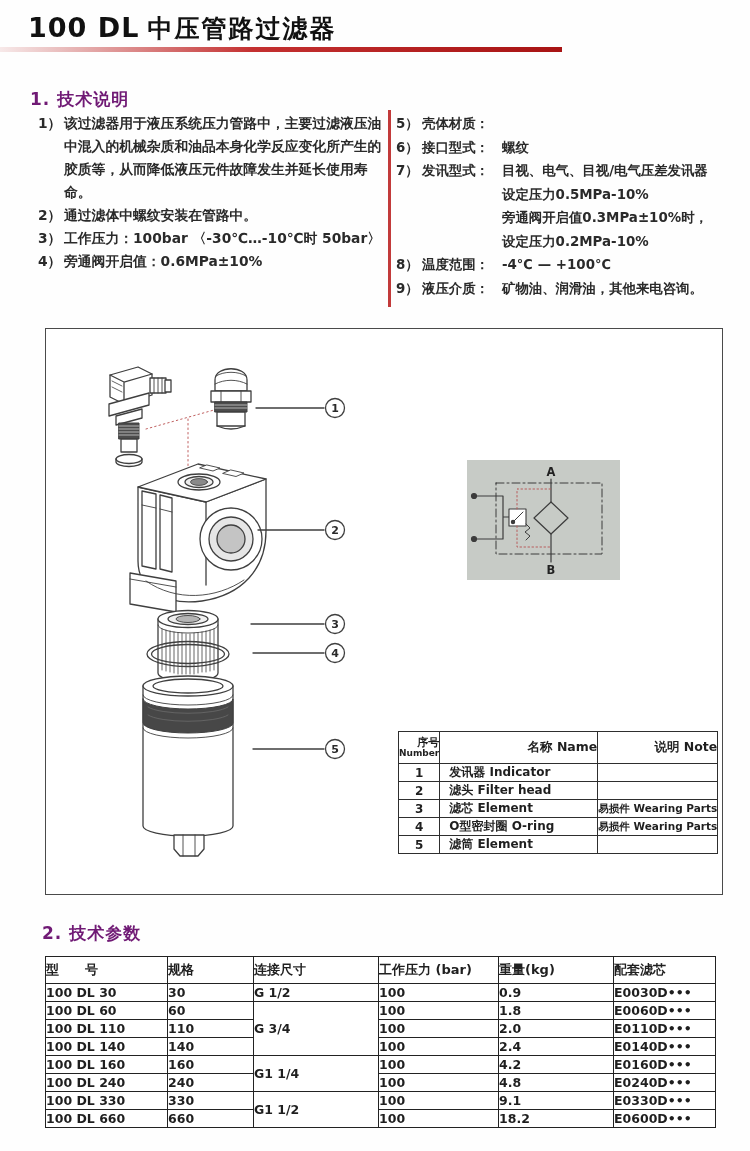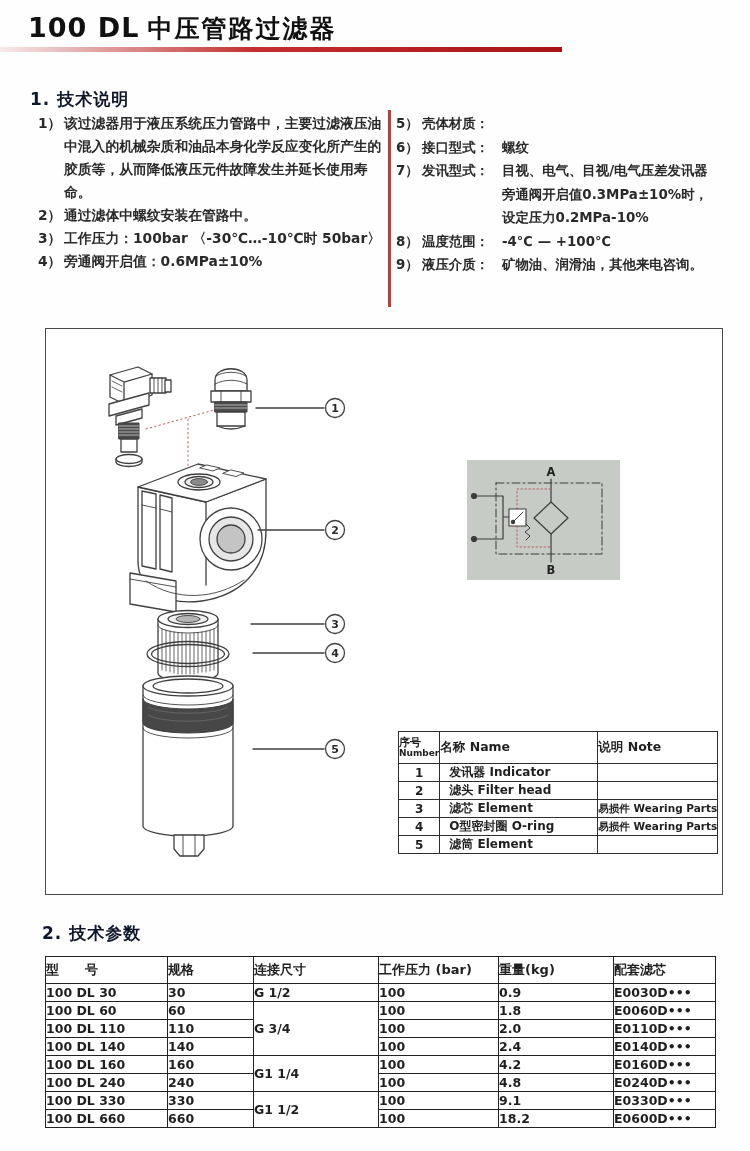--- a/index.html
+++ b/index.html
@@ -8,21 +8,21 @@
   .page { position:relative; width:750px; height:1151px; background:#fefefe; overflow:hidden; }
 
   
   .title { position:absolute; left:28px; top:12px; white-space:nowrap; }
   .title .latin { font-size:27px; font-weight:bold; color:#111; letter-spacing:1px; }
   .title .cjk   { font-size:25px; font-weight:bold; color:#111; margin-left:8px; letter-spacing:2px; }
   .title-underline { position:absolute; left:0; top:47px; width:562px; height:5px;
     background:linear-gradient(90deg,#f7e9e9 0%,#e8b9b9 12%,#c43030 45%,#a81414 100%); }
 
   
-  .sec-heading { position:absolute; font-size:17px; font-weight:bold; color:#0f172a; letter-spacing:1px; }
+  .sec-heading { position:absolute; font-size:17px; font-weight:bold; color:#701a75; letter-spacing:1px; }
   #sec1 { left:30px; top:88px; }
   #sec2 { left:42px; top:922px; }
 
   
   .notes-left { position:absolute; left:38px; top:112px; width:345px; }
   .note-item { display:flex; font-size:13.8px; font-weight:bold; line-height:23px; color:#2a2a2a; }
   .note-item .num { flex:0 0 26px; }
   .note-item .txt { flex:1; }
   .col-divider { position:absolute; left:388px; top:110px; width:3px; height:197px; background:#c23a3a; }
   .notes-right { position:absolute; left:396px; top:112px; width:348px; }
@@ -37,21 +37,21 @@
   .drawing-panel svg { position:absolute; left:0; top:0; }
 
   
   .parts-table { position:absolute; left:352px; top:402px; border-collapse:collapse;
     background:#fff; table-layout:fixed; }
   .parts-table td { border:1.4px solid #2e2e2e; font-weight:bold; color:#1f1f1f;
     overflow:hidden; white-space:nowrap; }
   .parts-table .c-num  { width:37px; text-align:center; }
   .parts-table .c-name { width:158px; padding-left:9px; }
   .parts-table .c-note { width:104px; text-align:right; }
-  .parts-table .hdr td { height:32px; font-size:12.5px; text-align:left; padding-left:0; }
+  .parts-table .hdr td { height:32px; font-size:12.5px; text-align:right; padding-left:0; }
   .parts-table .hdr .twoline { font-size:11px; line-height:11px; }
   .parts-table .twoline .sub { font-size:9px; display:block; }
   .parts-table .row td { height:18px; font-size:12px; }
   .parts-table .row .c-note { font-size:10.5px; }
 
   
   .params-table { position:absolute; left:45px; top:956px; border-collapse:collapse;
     background:#fff; table-layout:fixed; }
   .params-table td { border:1.6px solid #222; font-weight:bold;
     color:#1f1f1f; white-space:nowrap; overflow:hidden; }
@@ -101,20 +101,21 @@
     <div class="rnote">
       <span class="num">6）</span>
       <span class="lbl">接口型式：</span>
       <span class="val">螺纹</span>
     </div>
     <div class="rnote">
       <span class="num">7）</span>
       <span class="lbl">发讯型式：</span>
       <span class="val">
         <div>目视、电气、目视/电气压差发讯器</div>
+        <div>设定压力0.5MPa-10%</div>
         <div>旁通阀开启值0.3MPa±10%时，</div>
         <div>设定压力0.2MPa-10%</div>
       </span>
     </div>
     <div class="rnote">
       <span class="num">8）</span>
       <span class="lbl">温度范围：</span>
       <span class="val">-4℃ — +100℃</span>
     </div>
     <div class="rnote">

